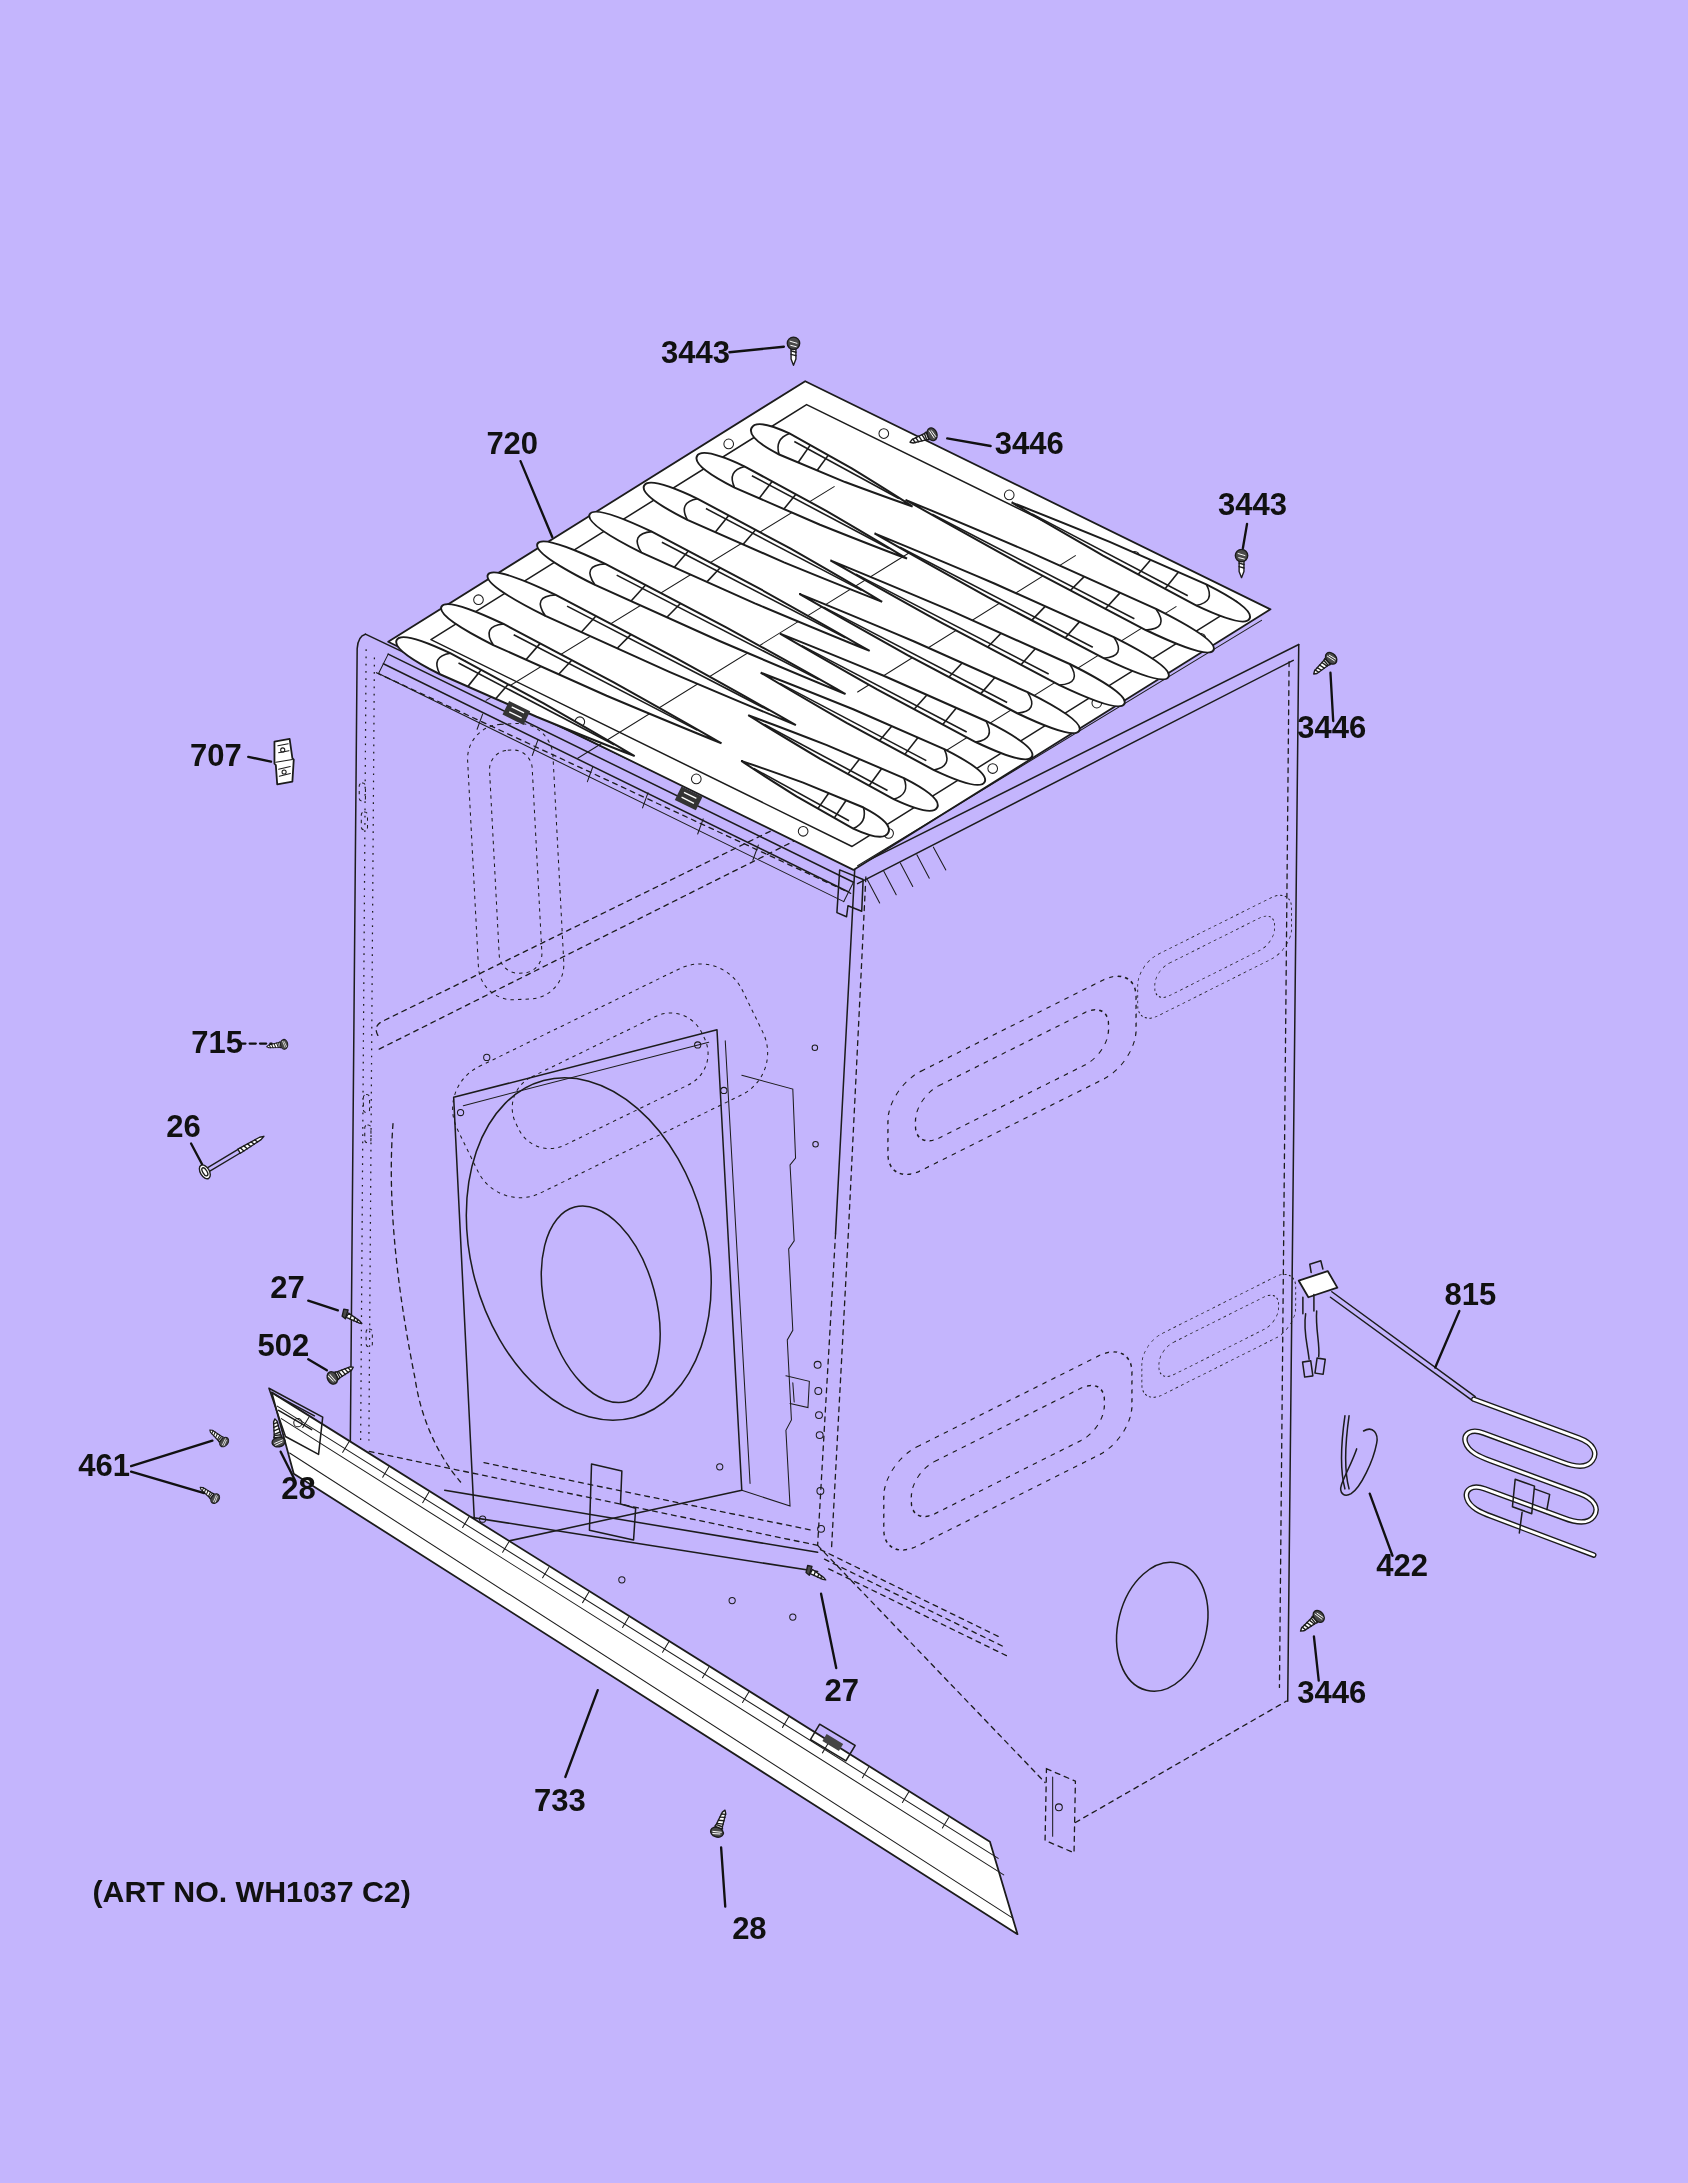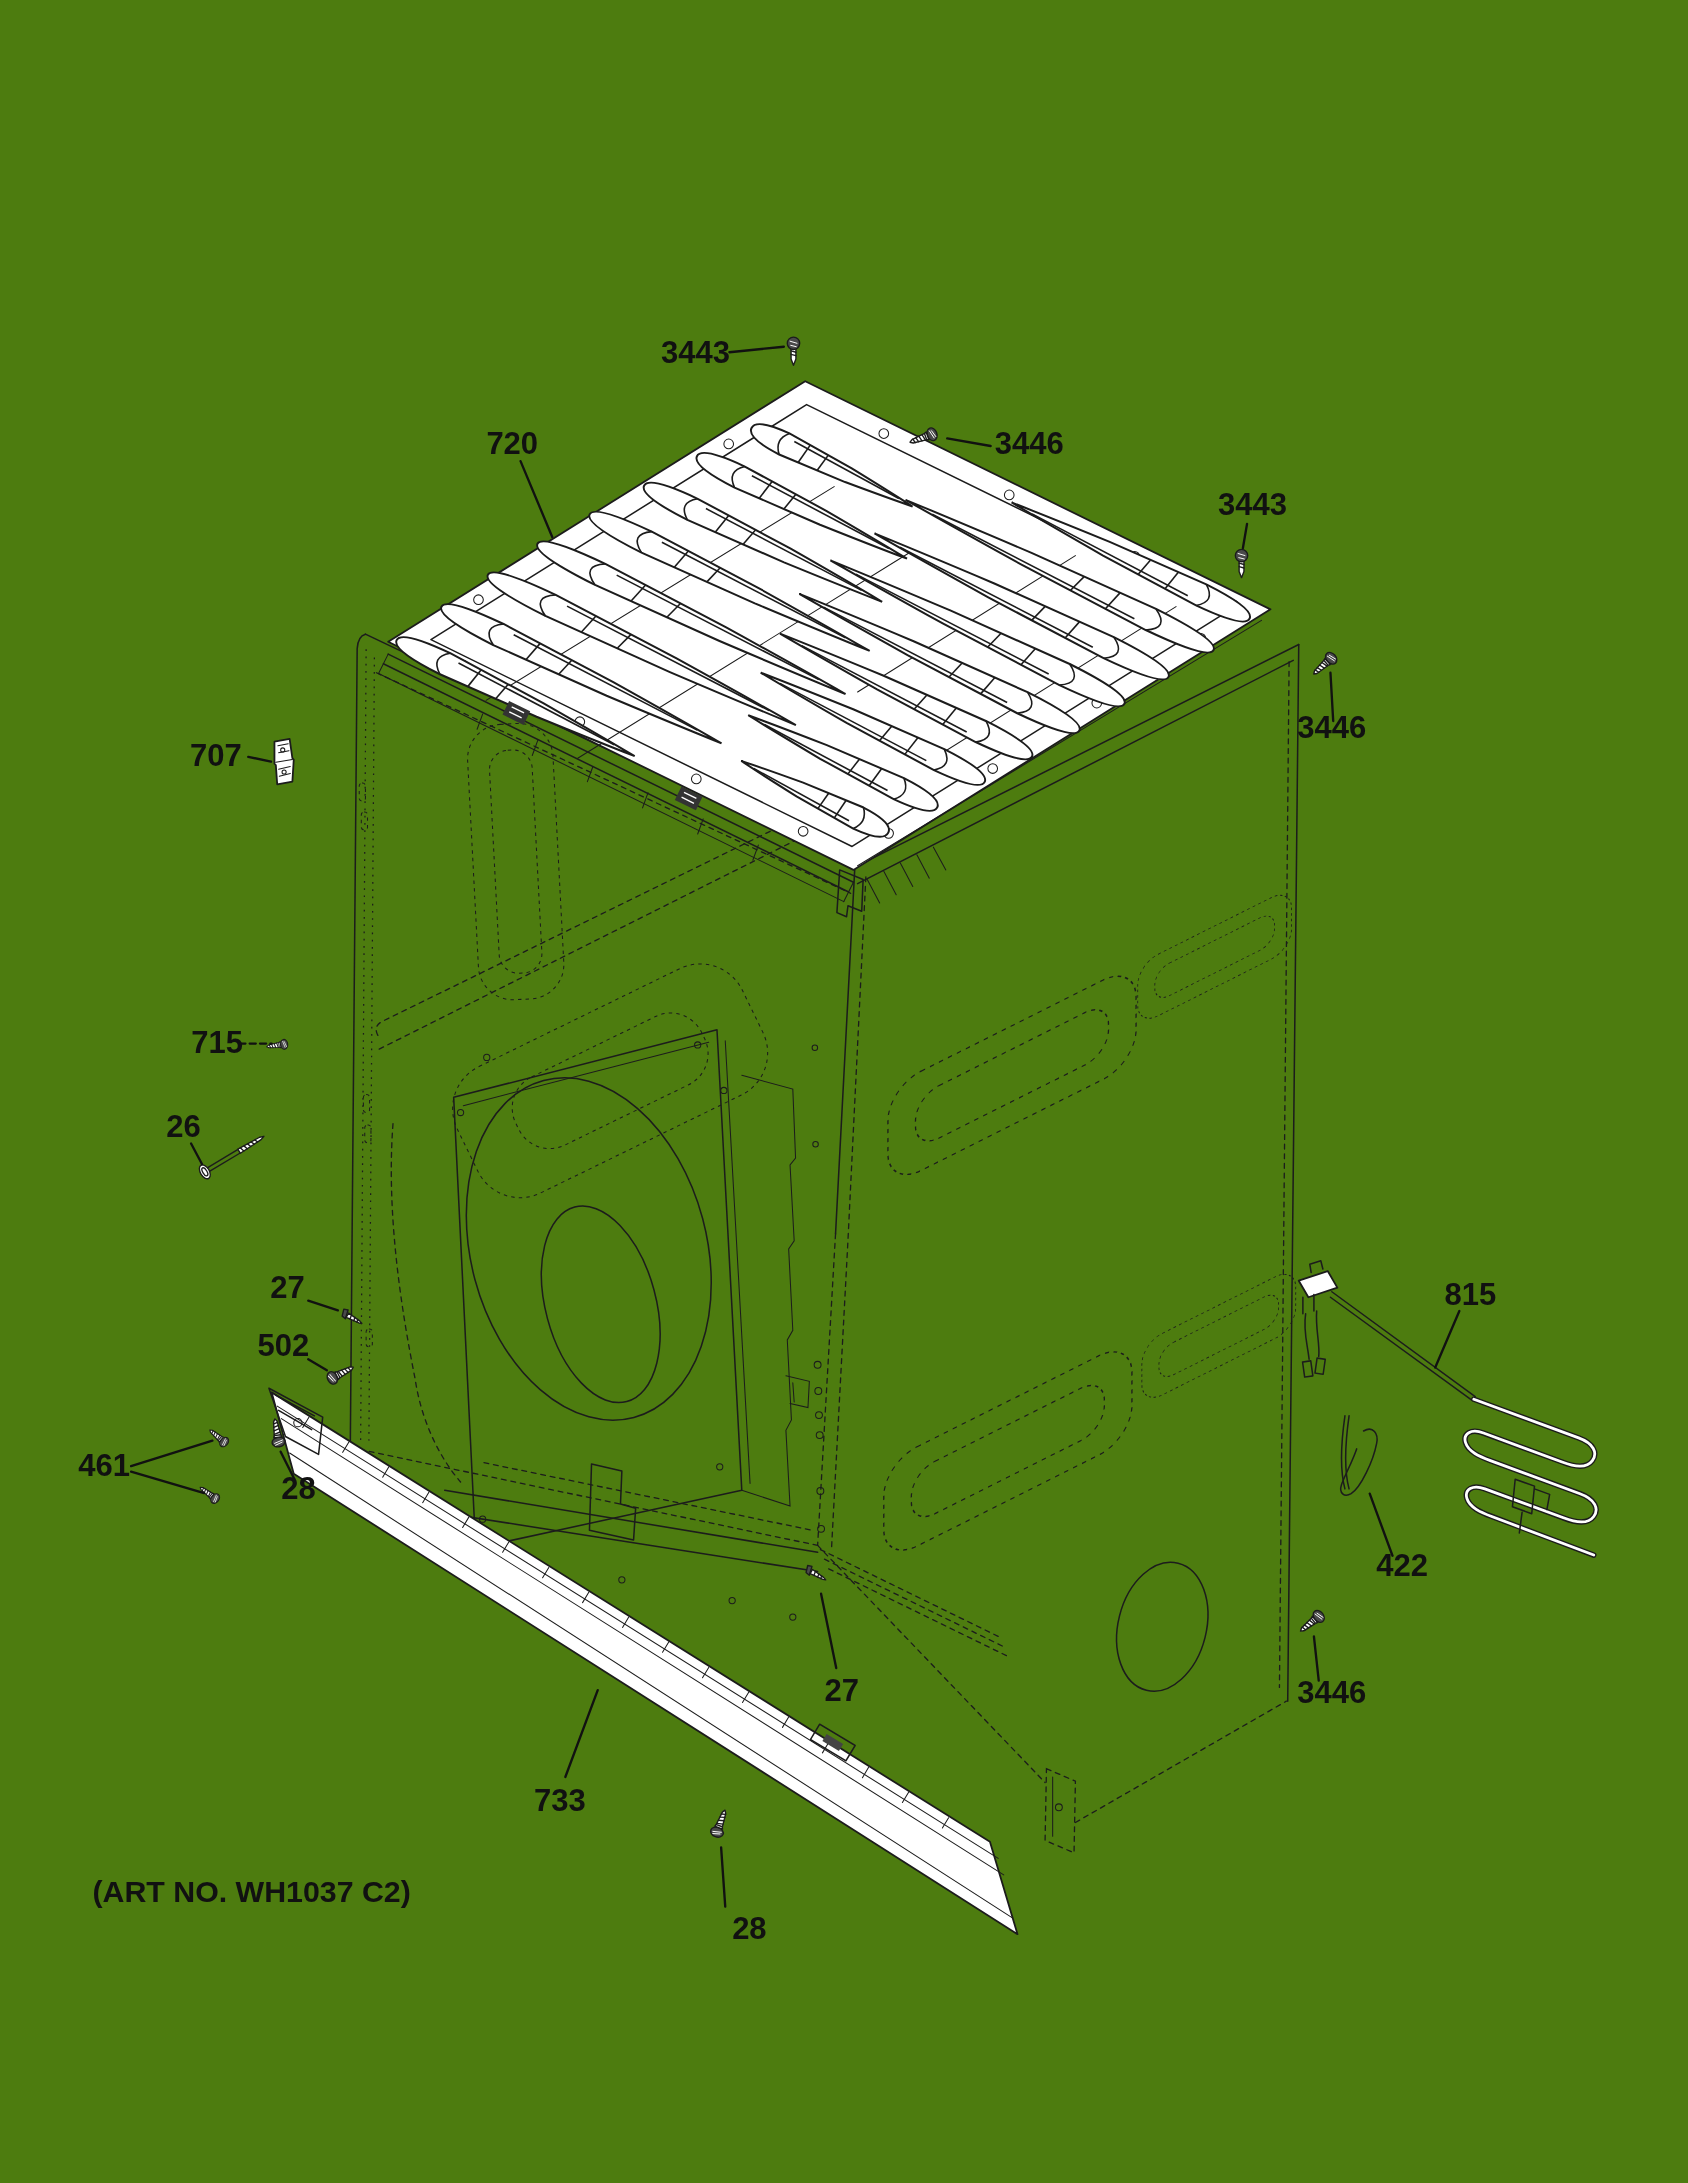--- a/index.html
+++ b/index.html
@@ -1,16 +1,16 @@
 <!DOCTYPE html>
 <html style="font-size:11px"><head>
 <meta charset="utf-8">
 <style>
   html,body{margin:0;padding:0;background:#fff;}
-  #page{position:relative;width:1689px;height:2183px;background:#4d7c0f;overflow:hidden;}
+  #page{position:relative;width:1689px;height:2183px;background:#c4b5fd;overflow:hidden;}
   svg{display:block;}
   .ln{fill:none;stroke:#1c1c1c;stroke-width:2.2;stroke-linecap:round;stroke-linejoin:round;}
   .lnf{fill:#fff;stroke:#1c1c1c;stroke-width:2.6;stroke-linejoin:round;}
   .thin{fill:none;stroke:#1c1c1c;stroke-width:1.5;stroke-linecap:round;}
   .dash{fill:none;stroke:#1c1c1c;stroke-width:1.9;stroke-dasharray:7 7;stroke-linecap:round;}
   .dashT{fill:none;stroke:#1c1c1c;stroke-width:1.5;stroke-dasharray:5 6;}
   .dot{fill:none;stroke:#1c1c1c;stroke-width:1.8;stroke-dasharray:2.5 8;}
   .leader{fill:none;stroke:#111;stroke-width:3.4;stroke-linecap:round;}
   .leaderD{fill:none;stroke:#111;stroke-width:3.2;stroke-dasharray:9 6;stroke-linecap:round;}
   .callout{font:bold 45px "Liberation Sans", sans-serif;fill:#111;}

